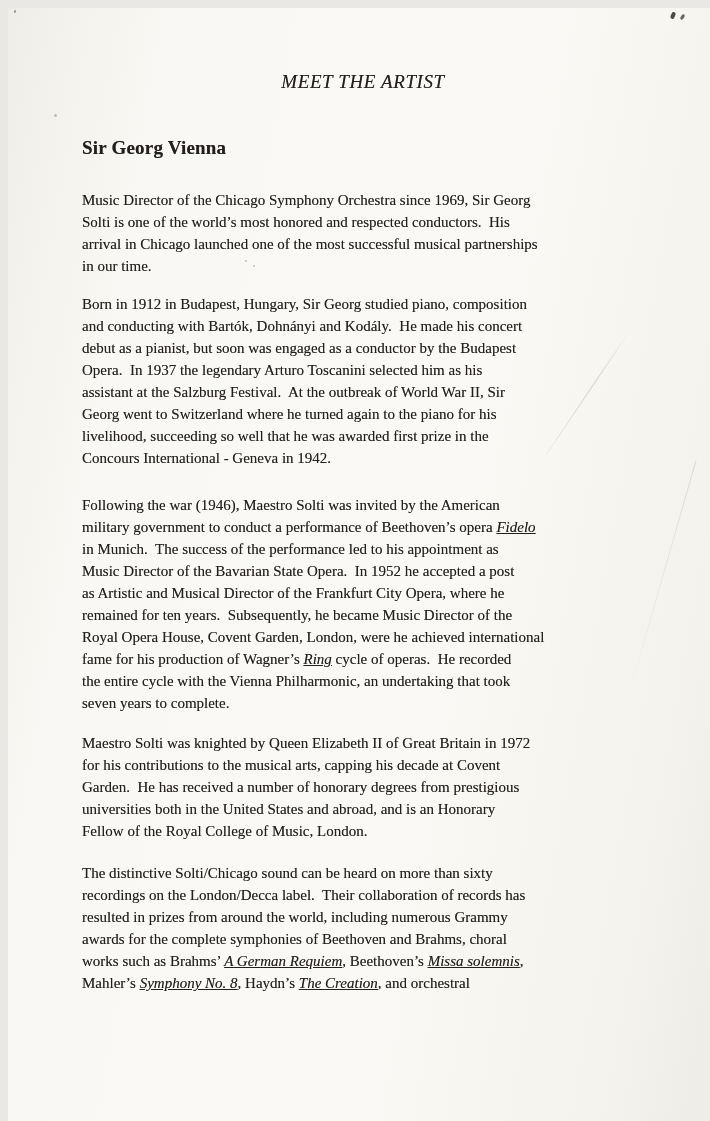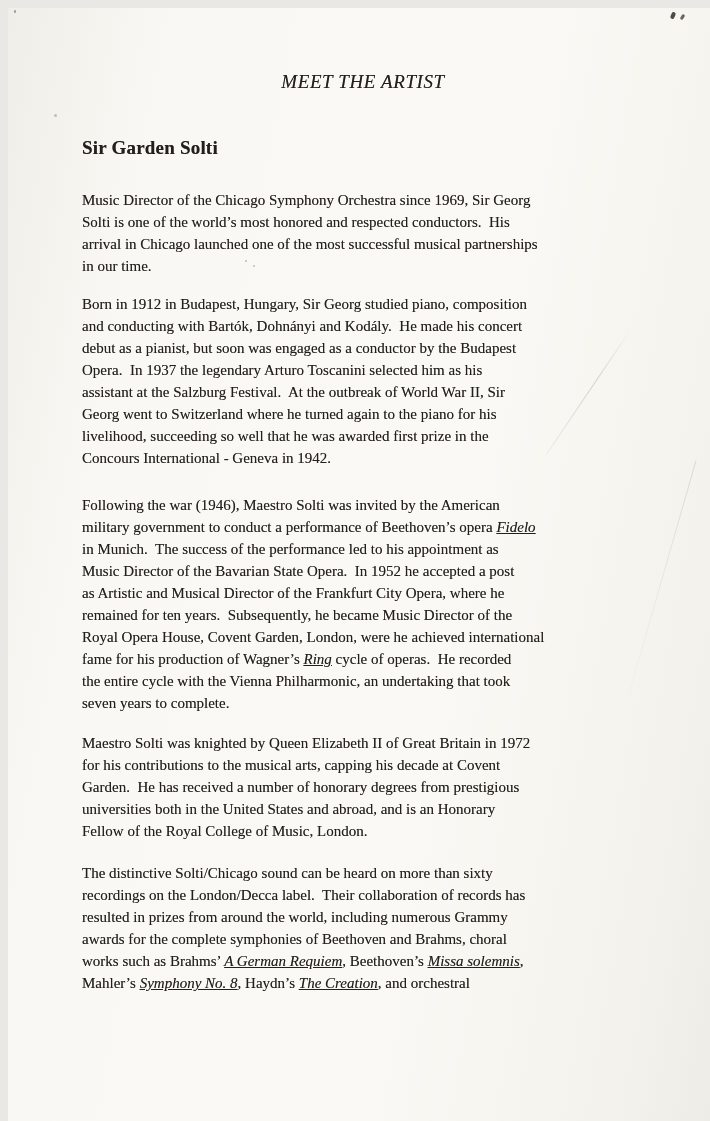--- a/index.html
+++ b/index.html
@@ -92,21 +92,21 @@
     background: linear-gradient(90deg, rgba(210,207,199,0.7), rgba(210,207,199,0));
     transform: rotate(106deg);
     transform-origin: left center;
   }
 </style>
 </head>
 <body>
 
 <div class="page">
   <div class="doc-title">MEET THE ARTIST</div>
-  <div class="doc-heading">Sir Garden Solti</div>
+  <div class="doc-heading">Sir Georg Vienna</div>
   <div class="paras">
       <div class="para para-0"><div class="line"><span class="run">Music Director of the Chicago Symphony Orchestra since 1969, Sir Georg</span></div><div class="line"><span class="run">Solti is one of the world’s most honored and respected conductors.  His</span></div><div class="line"><span class="run">arrival in Chicago launched one of the most successful musical partnerships</span></div><div class="line"><span class="run">in our time.</span></div></div>
       <div class="para para-1"><div class="line"><span class="run">Born in 1912 in Budapest, Hungary, Sir Georg studied piano, composition</span></div><div class="line"><span class="run">and conducting with Bartók, Dohnányi and Kodály.  He made his concert</span></div><div class="line"><span class="run">debut as a pianist, but soon was engaged as a conductor by the Budapest</span></div><div class="line"><span class="run">Opera.  In 1937 the legendary Arturo Toscanini selected him as his</span></div><div class="line"><span class="run">assistant at the Salzburg Festival.  At the outbreak of World War II, Sir</span></div><div class="line"><span class="run">Georg went to Switzerland where he turned again to the piano for his</span></div><div class="line"><span class="run">livelihood, succeeding so well that he was awarded first prize in the</span></div><div class="line"><span class="run">Concours International - Geneva in 1942.</span></div></div>
       <div class="para para-2"><div class="line"><span class="run">Following the war (1946), Maestro Solti was invited by the American</span></div><div class="line"><span class="run">military government to conduct a performance of Beethoven’s opera </span><span class="run italic">Fidelo</span></div><div class="line"><span class="run">in Munich.  The success of the performance led to his appointment as</span></div><div class="line"><span class="run">Music Director of the Bavarian State Opera.  In 1952 he accepted a post</span></div><div class="line"><span class="run">as Artistic and Musical Director of the Frankfurt City Opera, where he</span></div><div class="line"><span class="run">remained for ten years.  Subsequently, he became Music Director of the</span></div><div class="line"><span class="run">Royal Opera House, Covent Garden, London, were he achieved international</span></div><div class="line"><span class="run">fame for his production of Wagner’s </span><span class="run italic">Ring</span><span class="run"> cycle of operas.  He recorded</span></div><div class="line"><span class="run">the entire cycle with the Vienna Philharmonic, an undertaking that took</span></div><div class="line"><span class="run">seven years to complete.</span></div></div>
       <div class="para para-3"><div class="line"><span class="run">Maestro Solti was knighted by Queen Elizabeth II of Great Britain in 1972</span></div><div class="line"><span class="run">for his contributions to the musical arts, capping his decade at Covent</span></div><div class="line"><span class="run">Garden.  He has received a number of honorary degrees from prestigious</span></div><div class="line"><span class="run">universities both in the United States and abroad, and is an Honorary</span></div><div class="line"><span class="run">Fellow of the Royal College of Music, London.</span></div></div>
       <div class="para para-4"><div class="line"><span class="run">The distinctive Solti/Chicago sound can be heard on more than sixty</span></div><div class="line"><span class="run">recordings on the London/Decca label.  Their collaboration of records has</span></div><div class="line"><span class="run">resulted in prizes from around the world, including numerous Grammy</span></div><div class="line"><span class="run">awards for the complete symphonies of Beethoven and Brahms, choral</span></div><div class="line"><span class="run">works such as Brahms’ </span><span class="run italic">A German Requiem</span><span class="run">, Beethoven’s </span><span class="run italic">Missa solemnis</span><span class="run">,</span></div><div class="line"><span class="run">Mahler’s </span><span class="run italic">Symphony No. 8</span><span class="run">, Haydn’s </span><span class="run italic">The Creation</span><span class="run">, and orchestral</span></div></div>
     </div>
 
   <div class="speck speck-1"></div>
   <div class="speck speck-2"></div>

